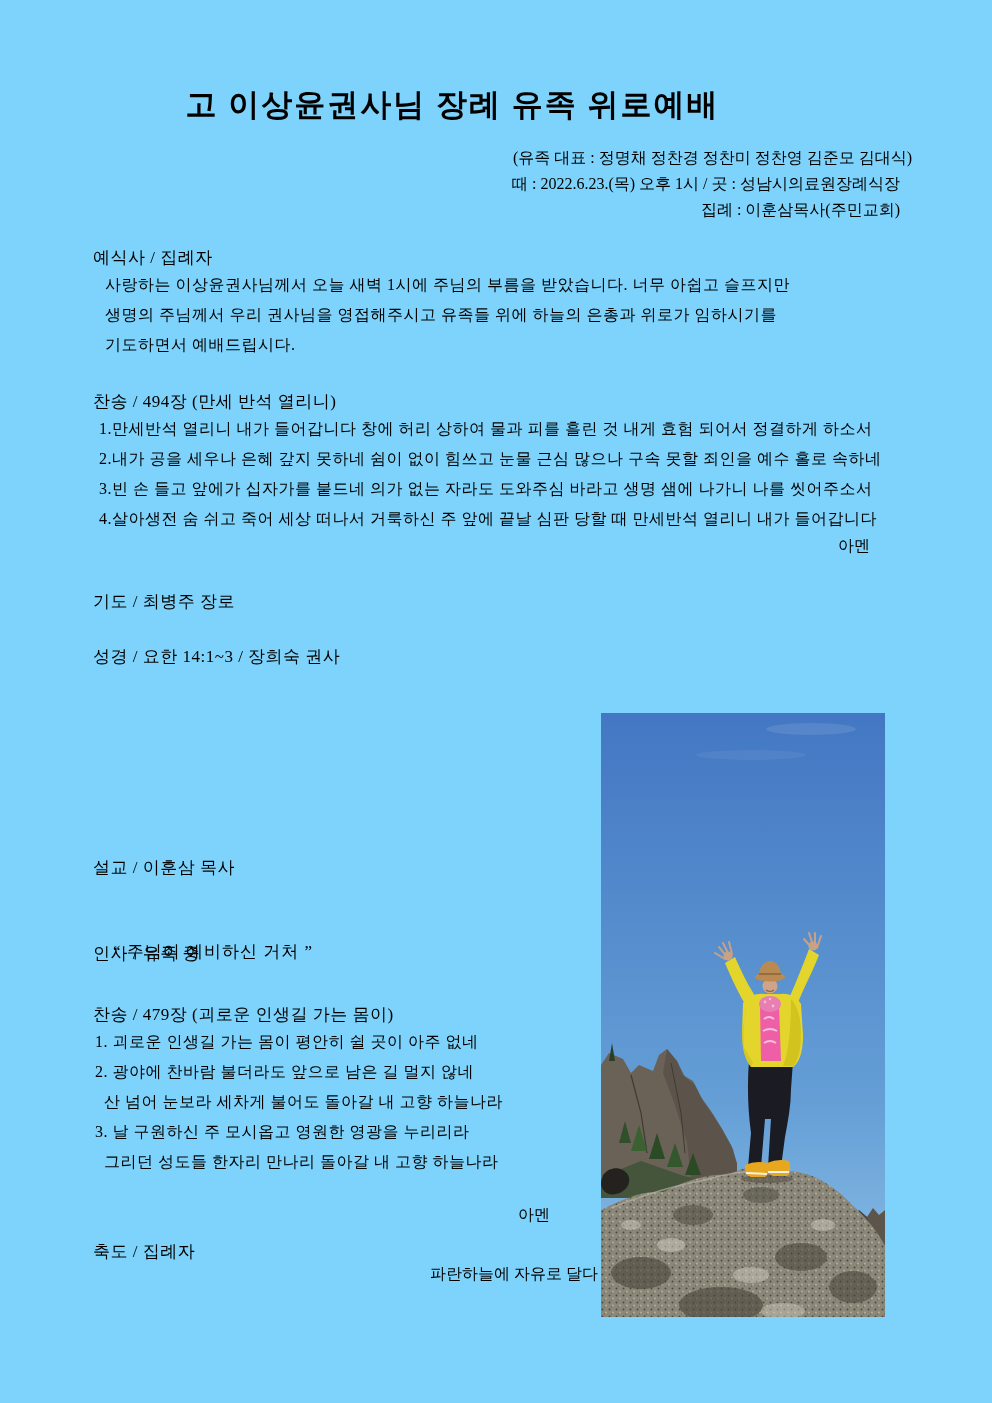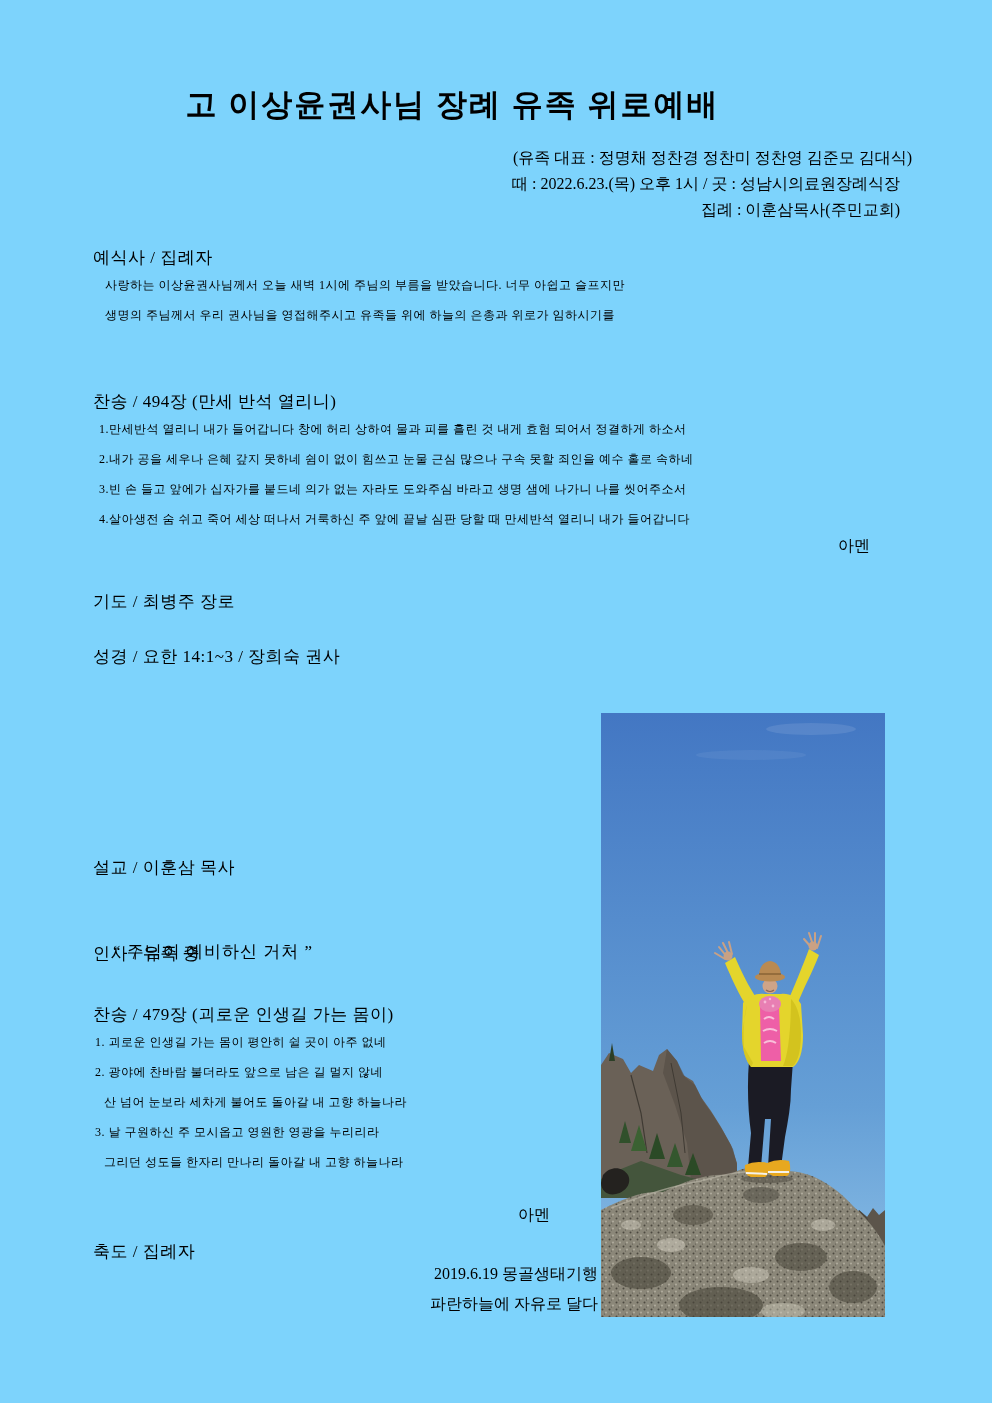--- a/index.html
+++ b/index.html
@@ -29,21 +29,21 @@
   .right-line {
     right:92px; text-align:right;
     font-size:16px; white-space:nowrap;
   }
   .dateline { top:174px; }
   .officiant { top:200px; }
   .sec-head {
     left:93px; font-size:17px; white-space:nowrap;
     letter-spacing:0.5px;
   }
-  .body-lines { font-size:12px; line-height:30px; white-space:nowrap; letter-spacing:0.5px; }
+  .body-lines { font-size:16px; line-height:30px; white-space:nowrap; letter-spacing:0.5px; }
   .opening-head { top:246px; }
   .opening-body { top:270px; left:105px; }
   .hymn1-head { top:390px; }
   .hymn1-body { top:414px; left:99px; }
   .hymn1-amen { top:536px; right:122px; text-align:right; font-size:16px; }
   .prayer-head { top:590px; }
   .scripture-head { top:645px; }
   .scripture-body { top:670px; left:102px; line-height:31px; }
   .sermon-head { top:856px; }
   .sermon-quote { top:940px; left:113px; font-size:17px; white-space:nowrap; letter-spacing:1px; }
@@ -71,20 +71,21 @@
 
   <div class="abs doc-title">고 이상윤권사님 장례 유족 위로예배</div>
   <div class="abs subtitle">(유족 대표 : 정명채 정찬경 정찬미 정찬영 김준모 김대식)</div>
   <div class="abs right-line dateline">때 : 2022.6.23.(목) 오후 1시 / 곳 : 성남시의료원장례식장</div>
   <div class="abs right-line officiant">집례 : 이훈삼목사(주민교회)</div>
 
   <div class="abs sec-head opening-head">예식사 / 집례자</div>
   <div class="abs body-lines opening-body">
     <div>사랑하는 이상윤권사님께서 오늘 새벽 1시에 주님의 부름을 받았습니다. 너무 아쉽고 슬프지만</div>
     <div>생명의 주님께서 우리 권사님을 영접해주시고 유족들 위에 하늘의 은총과 위로가 임하시기를</div>
+    <div>기도하면서 예배드립시다.</div>
   </div>
 
   <div class="abs sec-head hymn1-head">찬송 / 494장 (만세 반석 열리니)</div>
   <div class="abs body-lines hymn1-body">
     <div>1.만세반석 열리니 내가 들어갑니다 창에 허리 상하여 물과 피를 흘린 것 내게 효험 되어서 정결하게 하소서</div>
     <div>2.내가 공을 세우나 은혜 갚지 못하네 쉼이 없이 힘쓰고 눈물 근심 많으나 구속 못할 죄인을 예수 홀로 속하네</div>
     <div>3.빈 손 들고 앞에가 십자가를 붙드네 의가 없는 자라도 도와주심 바라고 생명 샘에 나가니 나를 씻어주소서</div>
     <div>4.살아생전 숨 쉬고 죽어 세상 떠나서 거룩하신 주 앞에 끝날 심판 당할 때 만세반석 열리니 내가 들어갑니다</div>
   </div>
   <div class="abs hymn1-amen">아멘</div>
@@ -104,21 +105,20 @@
     <div>2. 광야에 찬바람 불더라도 앞으로 남은 길 멀지 않네</div>
     <div class="cont">산 넘어 눈보라 세차게 불어도 돌아갈 내 고향 하늘나라</div>
     <div>3. 날 구원하신 주 모시옵고 영원한 영광을 누리리라</div>
     <div class="cont">그리던 성도들 한자리 만나리 돌아갈 내 고향 하늘나라</div>
   </div>
   <div class="abs hymn2-amen">아멘</div>
 
   <div class="abs sec-head benediction-head">축도 / 집례자</div>
 
   <div class="abs photo-caption">
-    <div>2019.6.19 몽골생태기행</div>
     <div>파란하늘에 자유로 달다</div>
   </div>
 
   <div class="abs photo-frame">
     <svg width="284" height="604" viewBox="0 0 284 604" xmlns="http://www.w3.org/2000/svg">
       <defs>
         <linearGradient id="skyGrad" x1="0" y1="0" x2="0" y2="1">
           <stop offset="0" stop-color="#4377c3"></stop>
           <stop offset="0.65" stop-color="#659fd6"></stop>
           <stop offset="1" stop-color="#8fc2e8"></stop>

